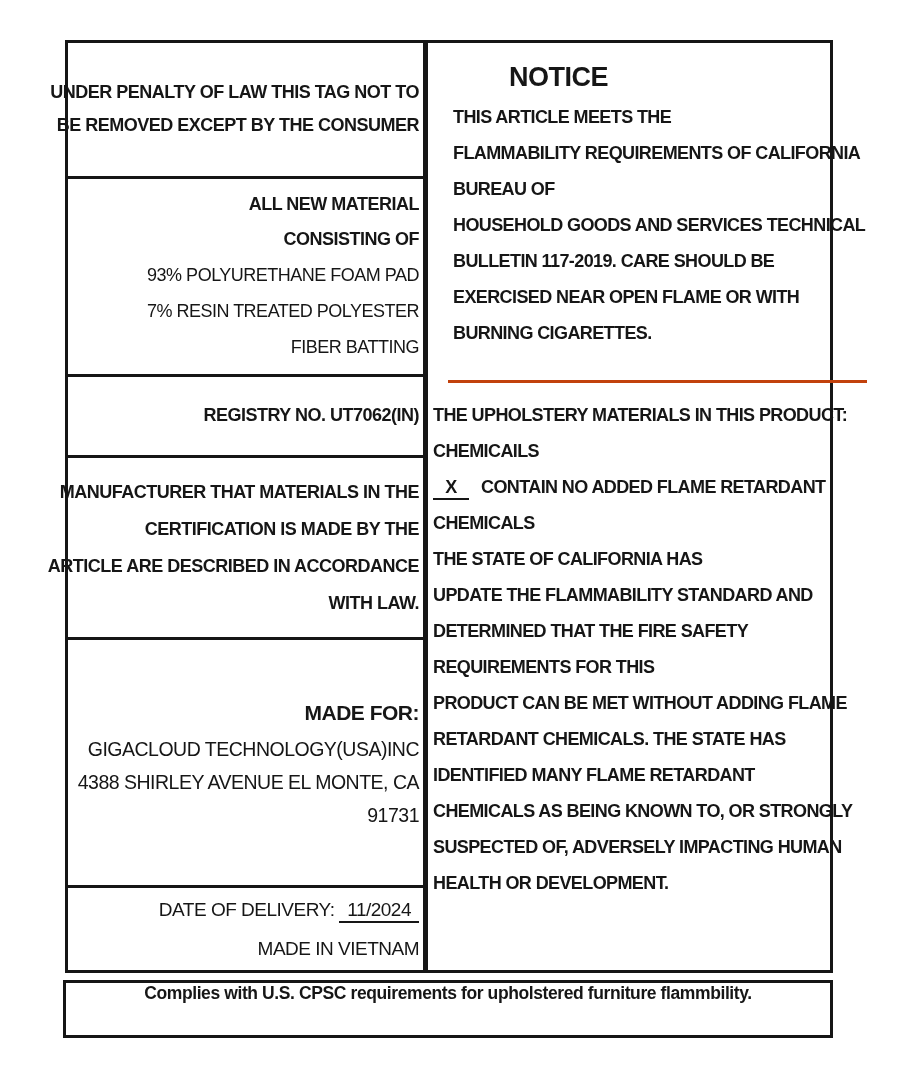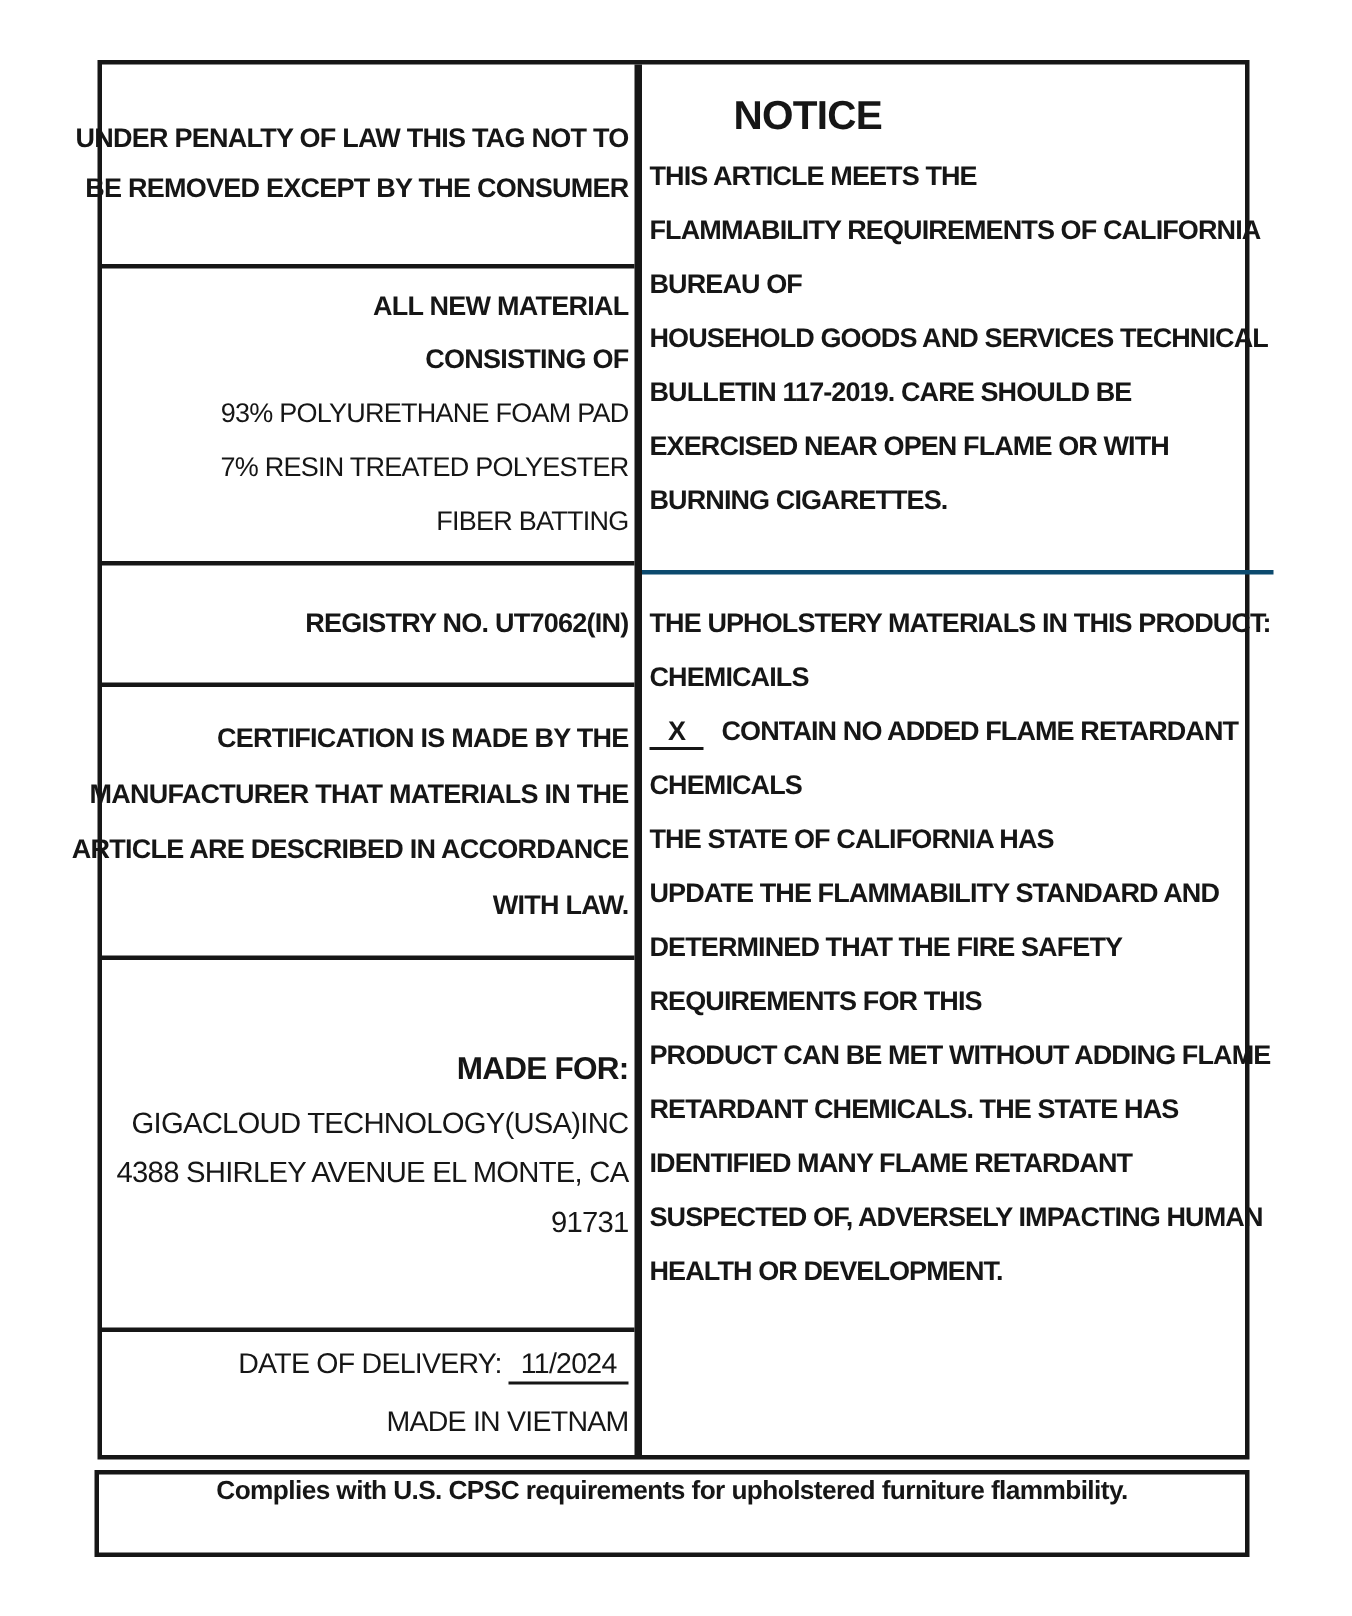--- a/index.html
+++ b/index.html
@@ -85,22 +85,23 @@
     padding: 0 8px 1px 8px;
   }
   .right-col {
     flex: 1;
     display: flex;
     flex-direction: column;
   }
   .notice-block {
     box-sizing: border-box;
     height: 340px;
-    border-bottom: 3px solid #0c4a6e;
+    border-bottom: 3px solid #c2410c;
     padding: 18px 2px 0 5px;
+    margin-left: 20px;
   }
   .notice-heading {
     font-size: 27px;
     font-weight: bold;
     letter-spacing: -0.5px;
     padding-left: 56px;
     line-height: 32px;
     margin-bottom: 6px;
   }
   .rc-line {
@@ -169,22 +170,22 @@
         <div class="line lc-line-reg">93% POLYURETHANE FOAM PAD</div>
         <div class="line lc-line-reg">7% RESIN TREATED POLYESTER</div>
         <div class="line lc-line-reg">FIBER BATTING</div>
       </div>
 
       <div class="section s3">
         <div class="line lc-line">REGISTRY NO. UT7062(IN)</div>
       </div>
 
       <div class="section s4">
+        <div class="line lc-line" style="line-height:37px;">MANUFACTURER THAT MATERIALS IN THE</div>
         <div class="line lc-line" style="line-height:37px;">CERTIFICATION IS MADE BY THE</div>
-        <div class="line lc-line" style="line-height:37px;">MANUFACTURER THAT MATERIALS IN THE</div>
         <div class="line lc-line" style="line-height:37px;">ARTICLE ARE DESCRIBED IN ACCORDANCE</div>
         <div class="line lc-line" style="line-height:37px;">WITH LAW.</div>
       </div>
 
       <div class="section s5">
         <div class="line madefor-heading">MADE FOR:</div>
         <div class="line madefor-line">GIGACLOUD TECHNOLOGY(USA)INC</div>
         <div class="line madefor-line">4388 SHIRLEY AVENUE EL MONTE, CA</div>
         <div class="line madefor-line">91731</div>
       </div>
@@ -219,20 +220,21 @@
           <span class="x-underline">X</span><span>CONTAIN NO ADDED FLAME RETARDANT</span>
         </div>
         <div class="rc-line">CHEMICALS</div>
         <div class="rc-line">THE STATE OF CALIFORNIA HAS</div>
         <div class="rc-line">UPDATE THE FLAMMABILITY STANDARD AND</div>
         <div class="rc-line">DETERMINED THAT THE FIRE SAFETY</div>
         <div class="rc-line">REQUIREMENTS FOR THIS</div>
         <div class="rc-line">PRODUCT CAN BE MET WITHOUT ADDING FLAME</div>
         <div class="rc-line">RETARDANT CHEMICALS. THE STATE HAS</div>
         <div class="rc-line">IDENTIFIED MANY FLAME RETARDANT</div>
+        <div class="rc-line">CHEMICALS AS BEING KNOWN TO, OR STRONGLY</div>
         <div class="rc-line">SUSPECTED OF, ADVERSELY IMPACTING HUMAN</div>
         <div class="rc-line">HEALTH OR DEVELOPMENT.</div>
       </div>
 
     </div>
   </div>
 
   <div class="footer-box">
     <div class="footer-text">Complies with U.S. CPSC requirements for upholstered furniture flammbility.</div>
   </div>

